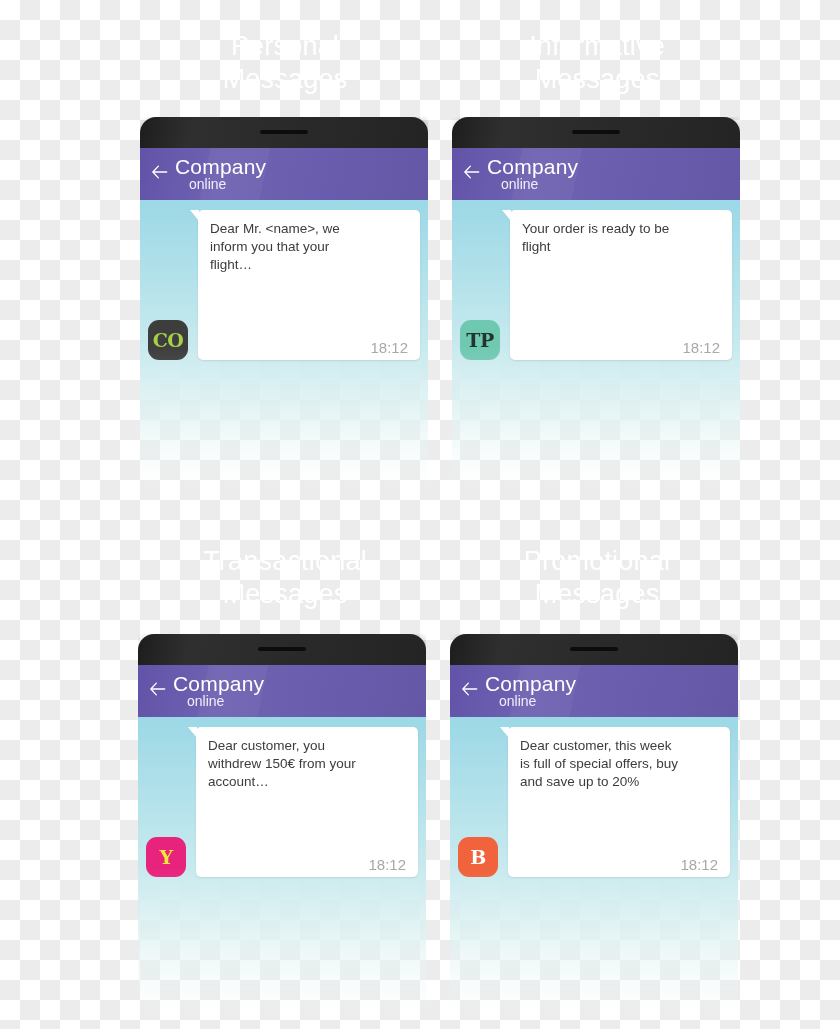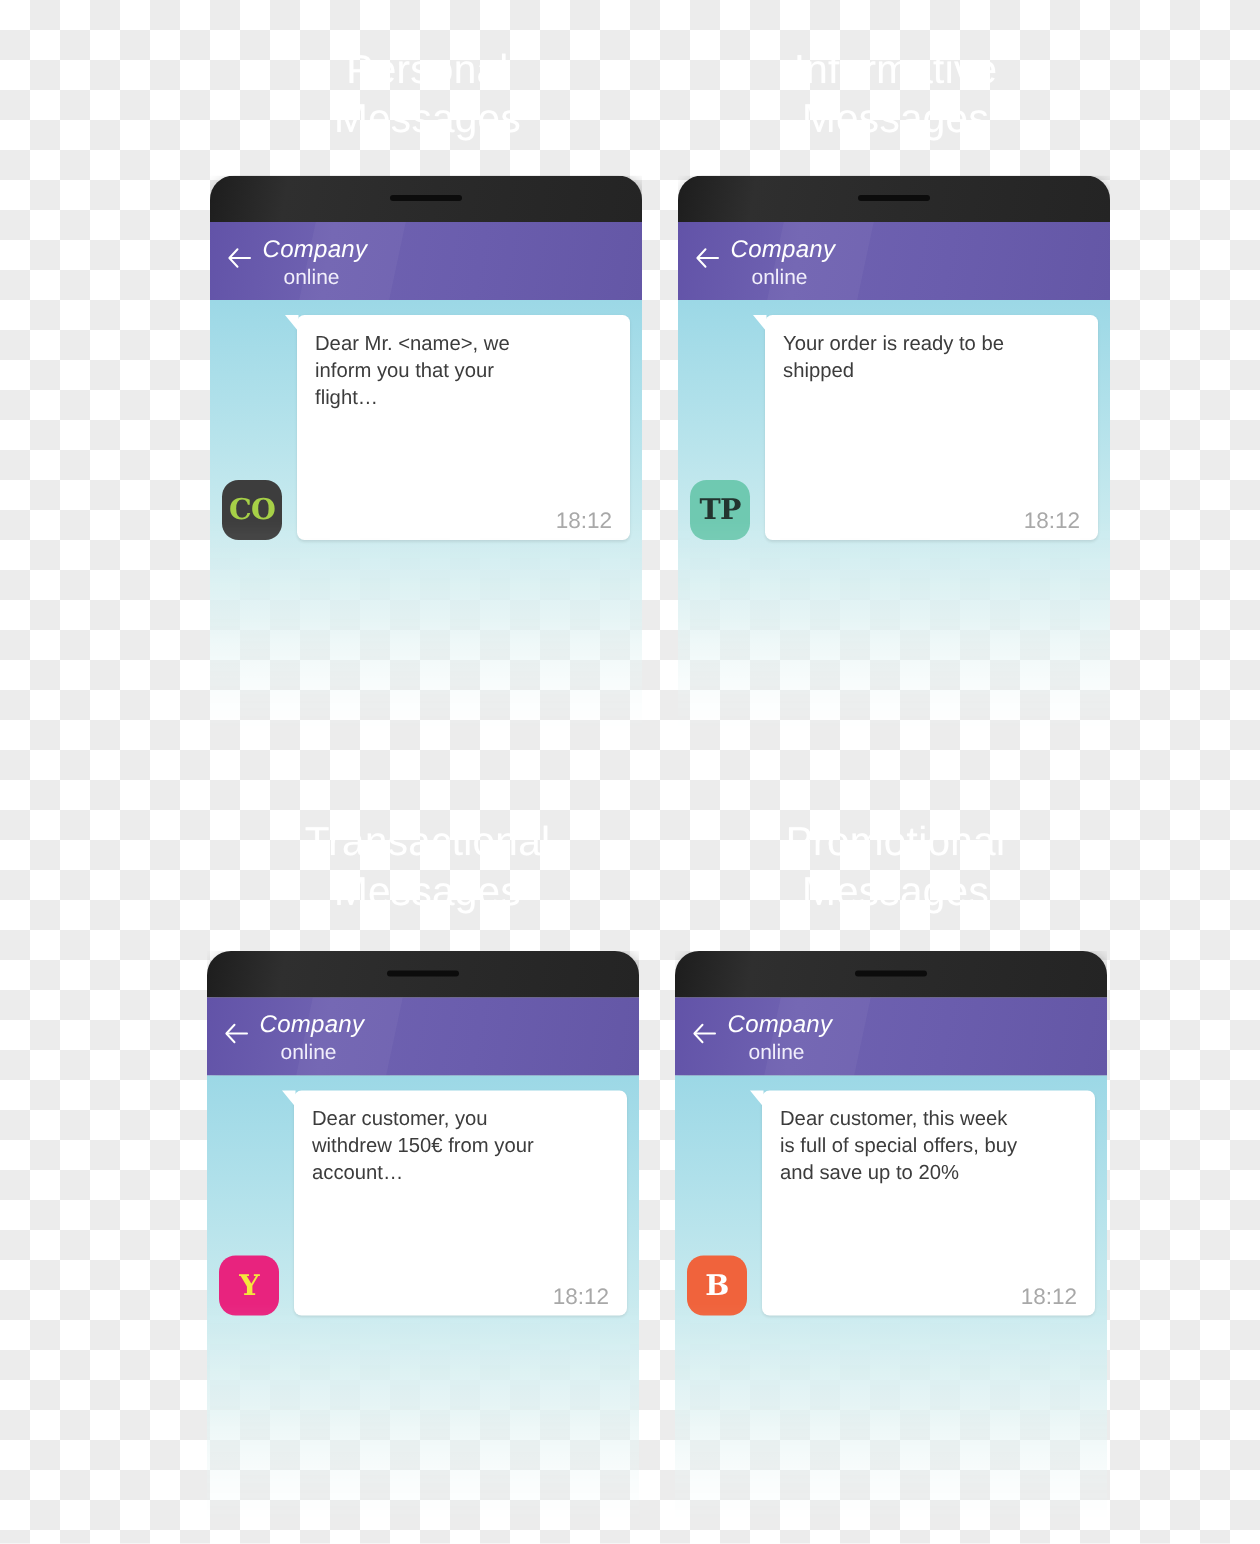--- a/index.html
+++ b/index.html
@@ -98,25 +98,24 @@
     height: 20px;
     color: #ffffff;
   }
   .hdr-text {
     position: absolute;
     left: 35px;
     top: 6px;
   }
   .hdr-title {
     color: #ffffff;
-    font-size: 16px;
+    font-size: 21px;
     line-height: 25px;
     font-weight: 400;
     letter-spacing: 0.2px;
-    font-style: italic;
   }
   .hdr-status {
     color: #f1eefb;
     font-size: 14px;
     line-height: 12px;
     margin-left: 14px;
     margin-top: -1px;
   }
 
   .chat-area {
@@ -237,21 +236,21 @@
       <div class="hdr-text">
         <div class="hdr-title">Company</div>
         <div class="hdr-status">online</div>
       </div>
     </div>
     <div class="chat-area">
       <div class="msg-row">
         <div class="avatar" style="background:#6fc9b1;color:#23342f;">TP</div>
         <div class="bubble-wrap">
           <div class="bubble">
-            <div class="bubble-text">Your order is ready to be shipped</div>
+            <div class="bubble-text">Your order is ready to be flight</div>
             <div class="bubble-time">18:12</div>
           </div>
         </div>
       </div>
     </div>
   </div>
 
   <div class="phone phone-3">
     <div class="bezel">
       <div class="speaker"></div>

